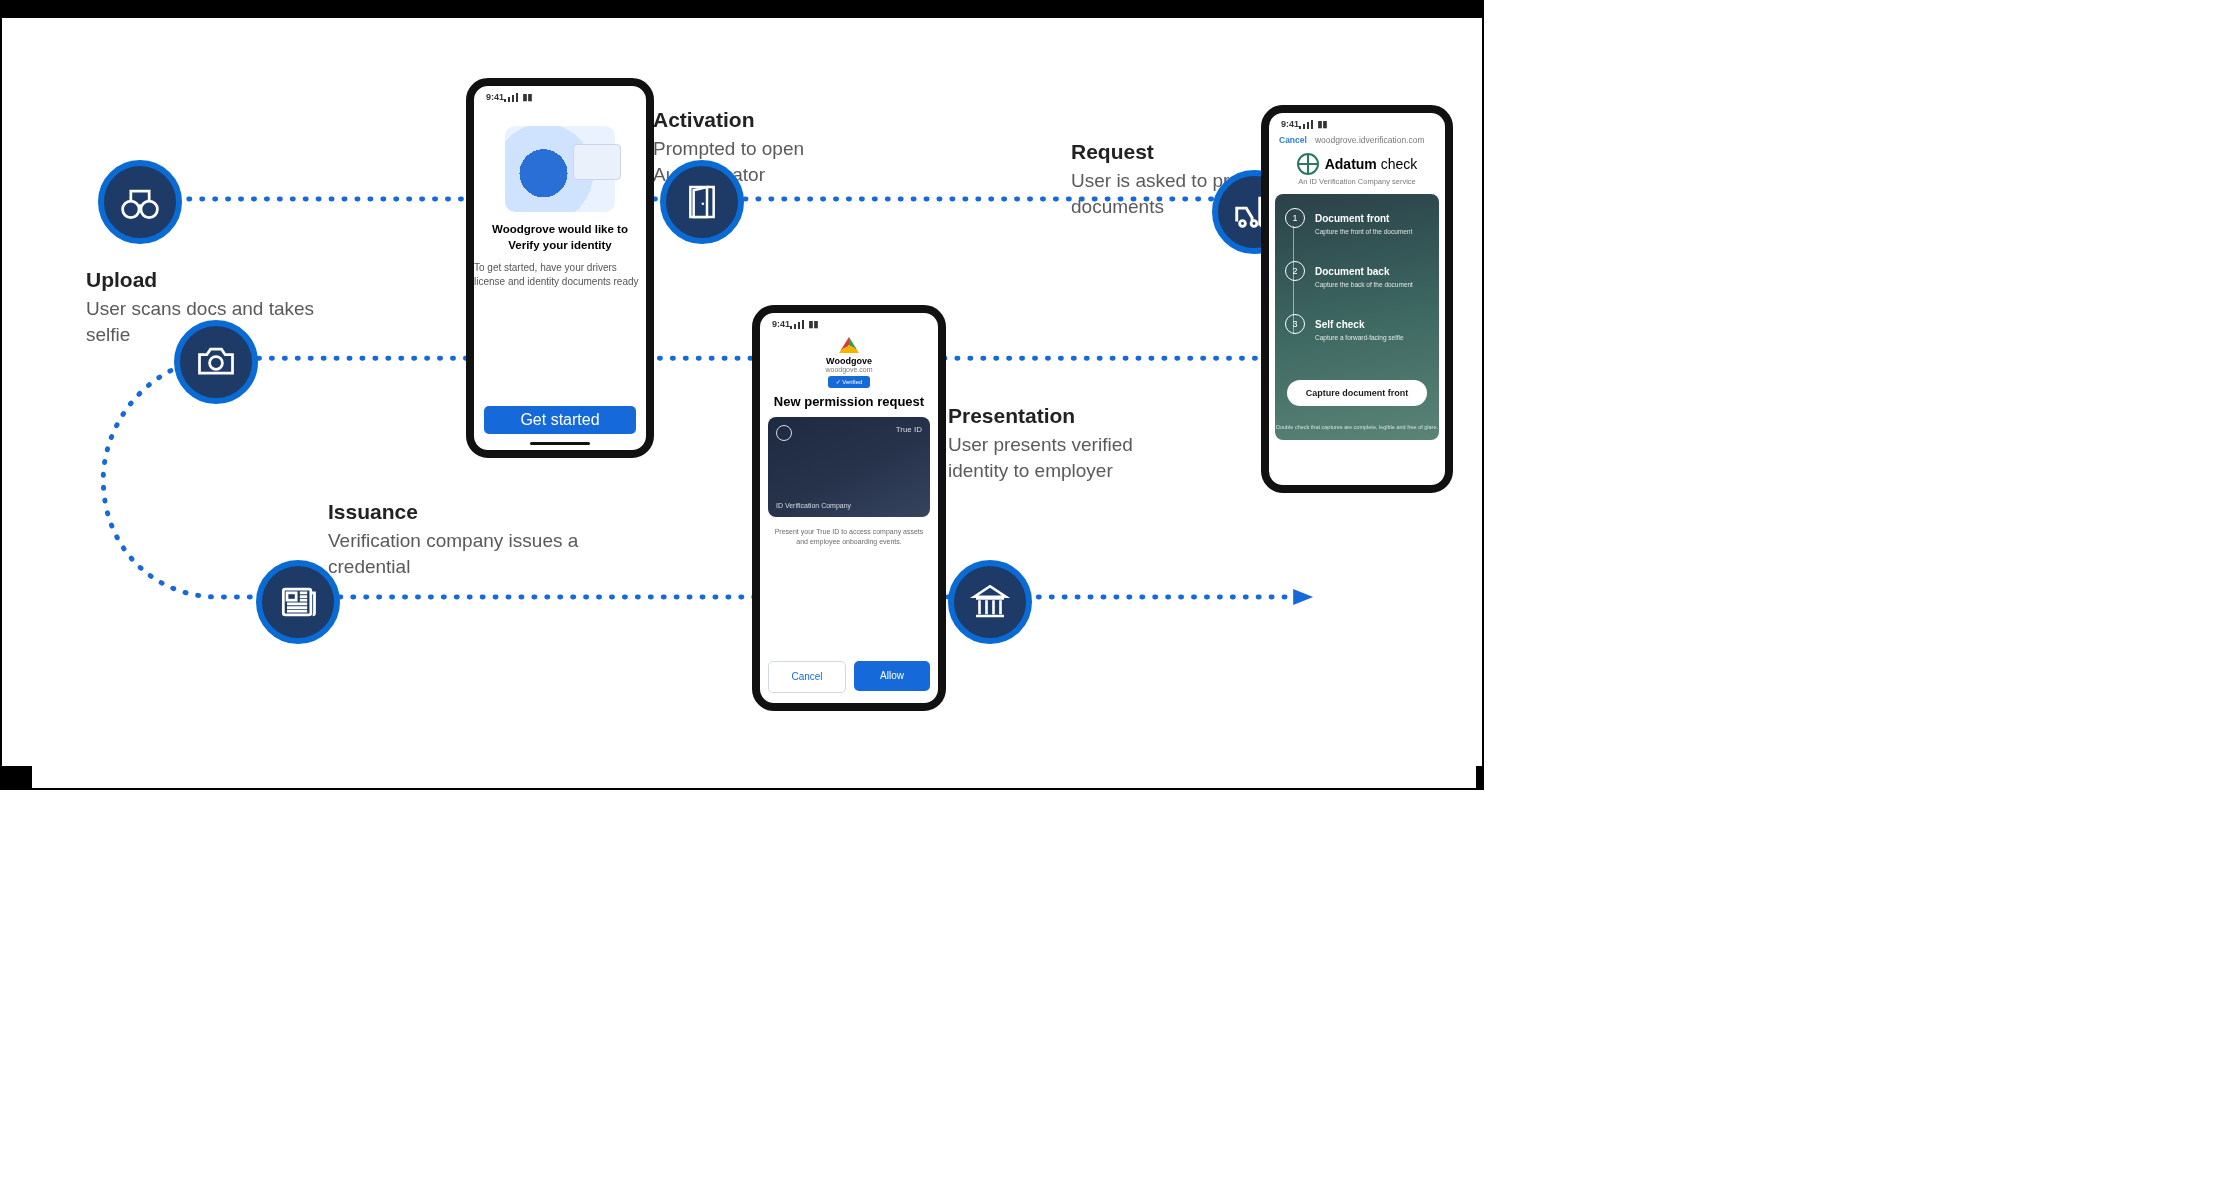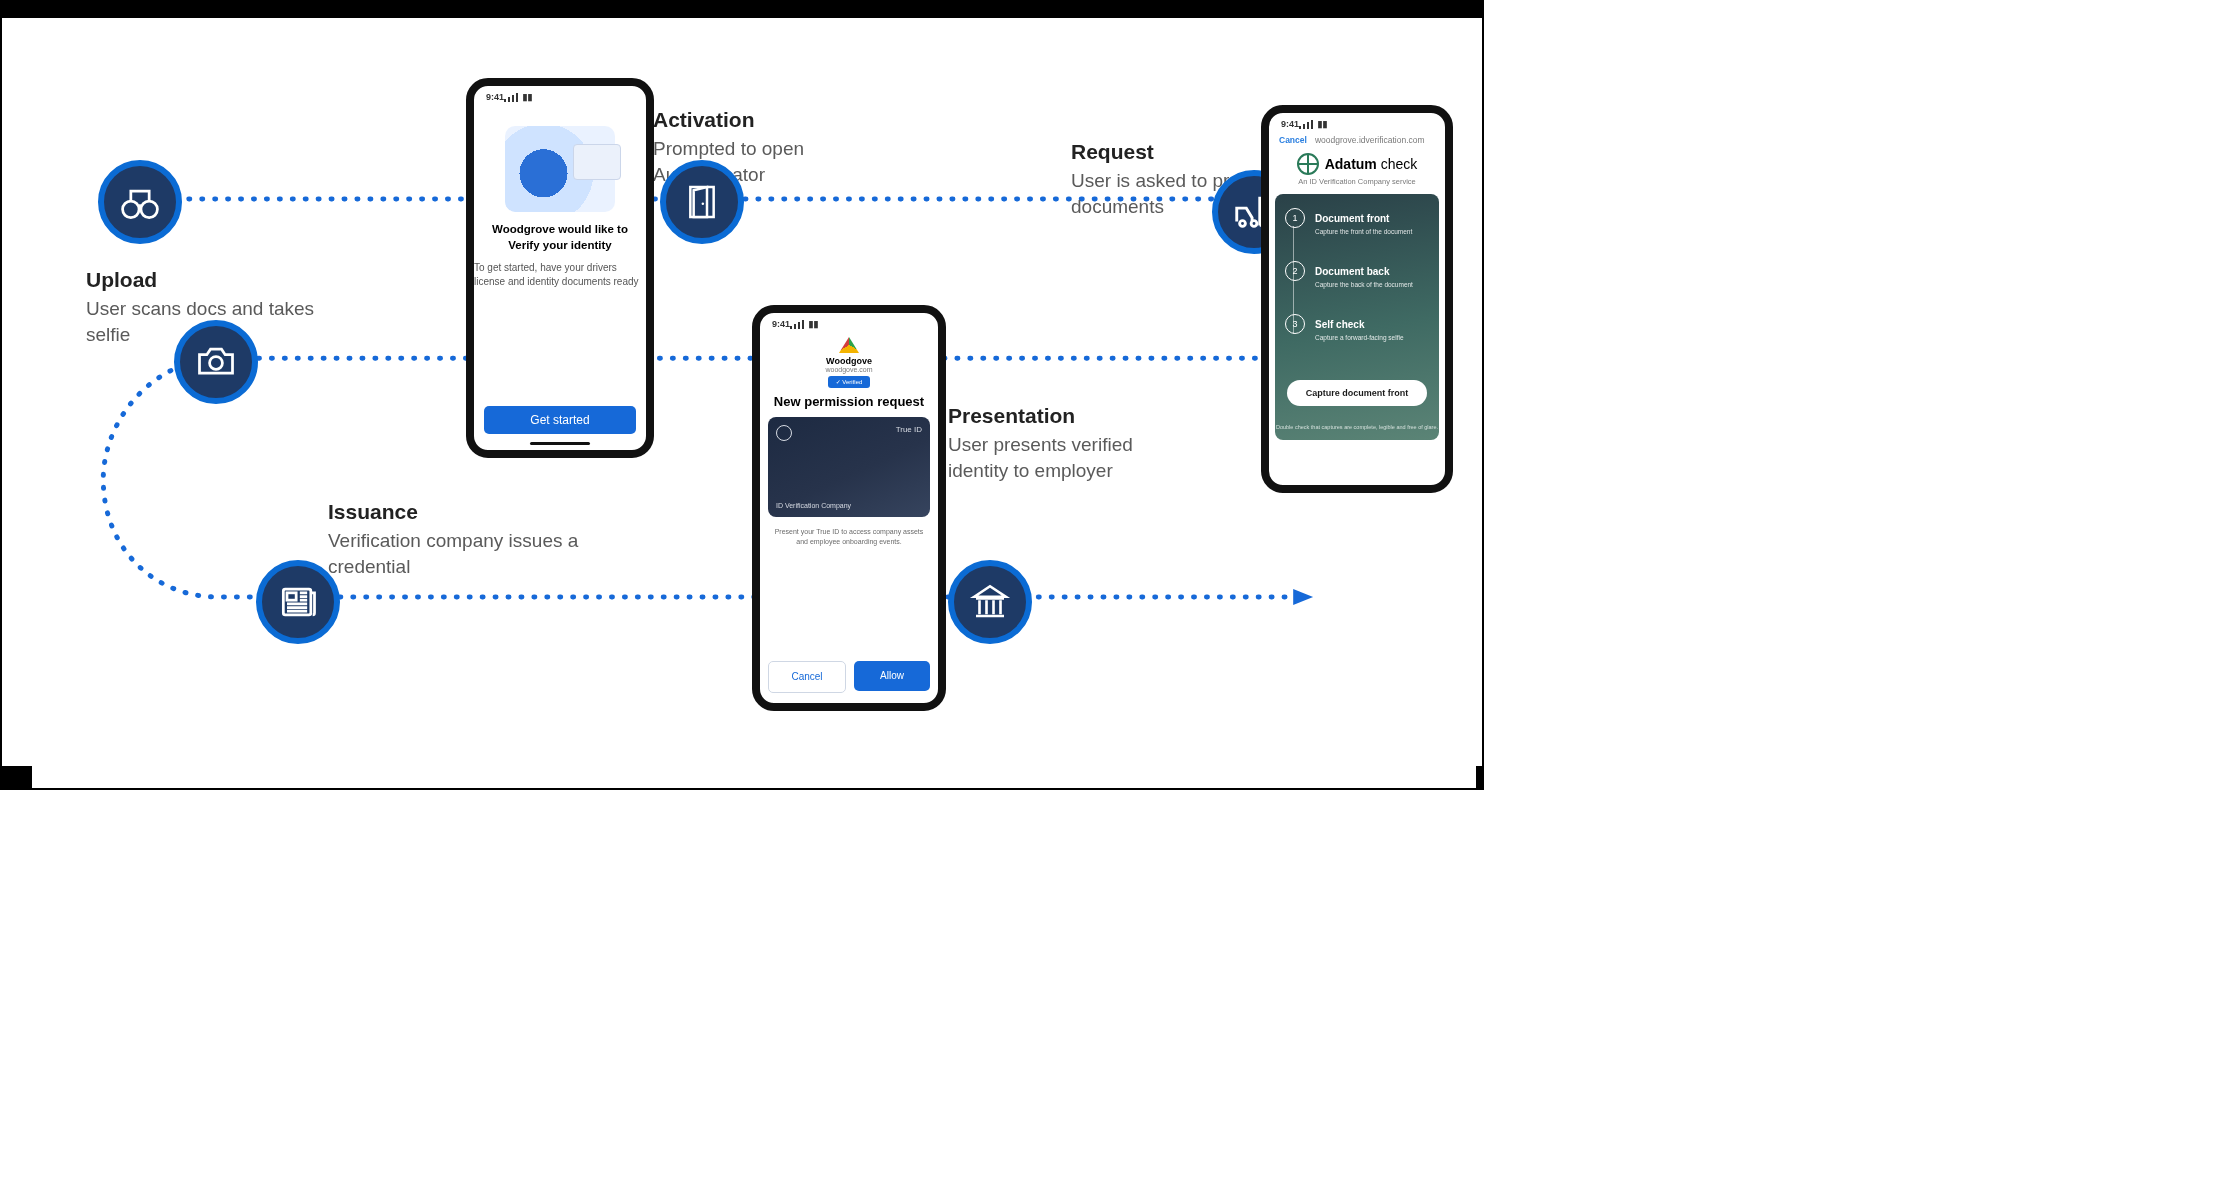--- a/index.html
+++ b/index.html
@@ -21,21 +21,21 @@
   .statusbar{display:flex;justify-content:flex-start;align-items:center;font-size:9px;font-weight:600;color:#333;padding:6px 12px 2px;}
   .bars{display:flex;gap:2px;align-items:end;}
   .bars i{width:2px;background:#333;display:block;}
 
   
   .p1{left:464px;top:76px;width:188px;height:380px;}
   .p1 .illus{margin:22px auto 10px;width:110px;height:86px;border-radius:10px;background:radial-gradient(circle at 35% 55%,#2a6fd6 0 28%,#cfe3ff 28% 58%,#eaf2ff 58% 100%);position:relative;}
   .p1 .card{position:absolute;right:-6px;top:18px;width:46px;height:34px;background:#ebf1fb;border:1px solid #cbd6ea;border-radius:4px;}
   .p1 h4{font-size:11.5px;font-weight:700;text-align:center;margin:6px 18px 8px;line-height:1.35;}
   .p1 p{font-size:10px;color:#555;text-align:left;margin:0 0;line-height:1.4;}
-  .p1 .btn,.p3 .btn{position:absolute;left:10px;right:10px;bottom:16px;height:28px;border-radius:5px;background:#1669d8;color:#fff;text-align:center;font-size:12px;line-height:28px;}
+  .p1 .btn,.p3 .btn{position:absolute;left:10px;right:10px;bottom:16px;height:28px;border-radius:5px;background:#1669d8;color:#fff;text-align:center;font-size:16px;line-height:28px;}
   .p1 .hb{position:absolute;left:50%;bottom:5px;transform:translateX(-50%);width:60px;height:3px;border-radius:2px;background:#111;}
 
   
   .p2{left:1259px;top:103px;width:192px;height:388px;}
   .p2 .hdr{display:flex;justify-content:space-between;font-size:8.5px;padding:4px 10px;color:#7a7a7a;}
   .p2 .hdr .cancel{color:#2a7fe0;font-weight:600;}
   .p2 .logo{display:flex;align-items:center;gap:6px;justify-content:center;margin:4px 0 0;font-weight:700;font-size:14px;}
   .p2 .logo .g{width:18px;height:18px;border-radius:50%;border:2px solid #2a7a59;position:relative;}
   .p2 .logo .g:before,.p2 .logo .g:after{content:"";position:absolute;background:#2a7a59;}
   .p2 .logo .g:before{left:0;right:0;top:50%;height:2px;transform:translateY(-50%);}

